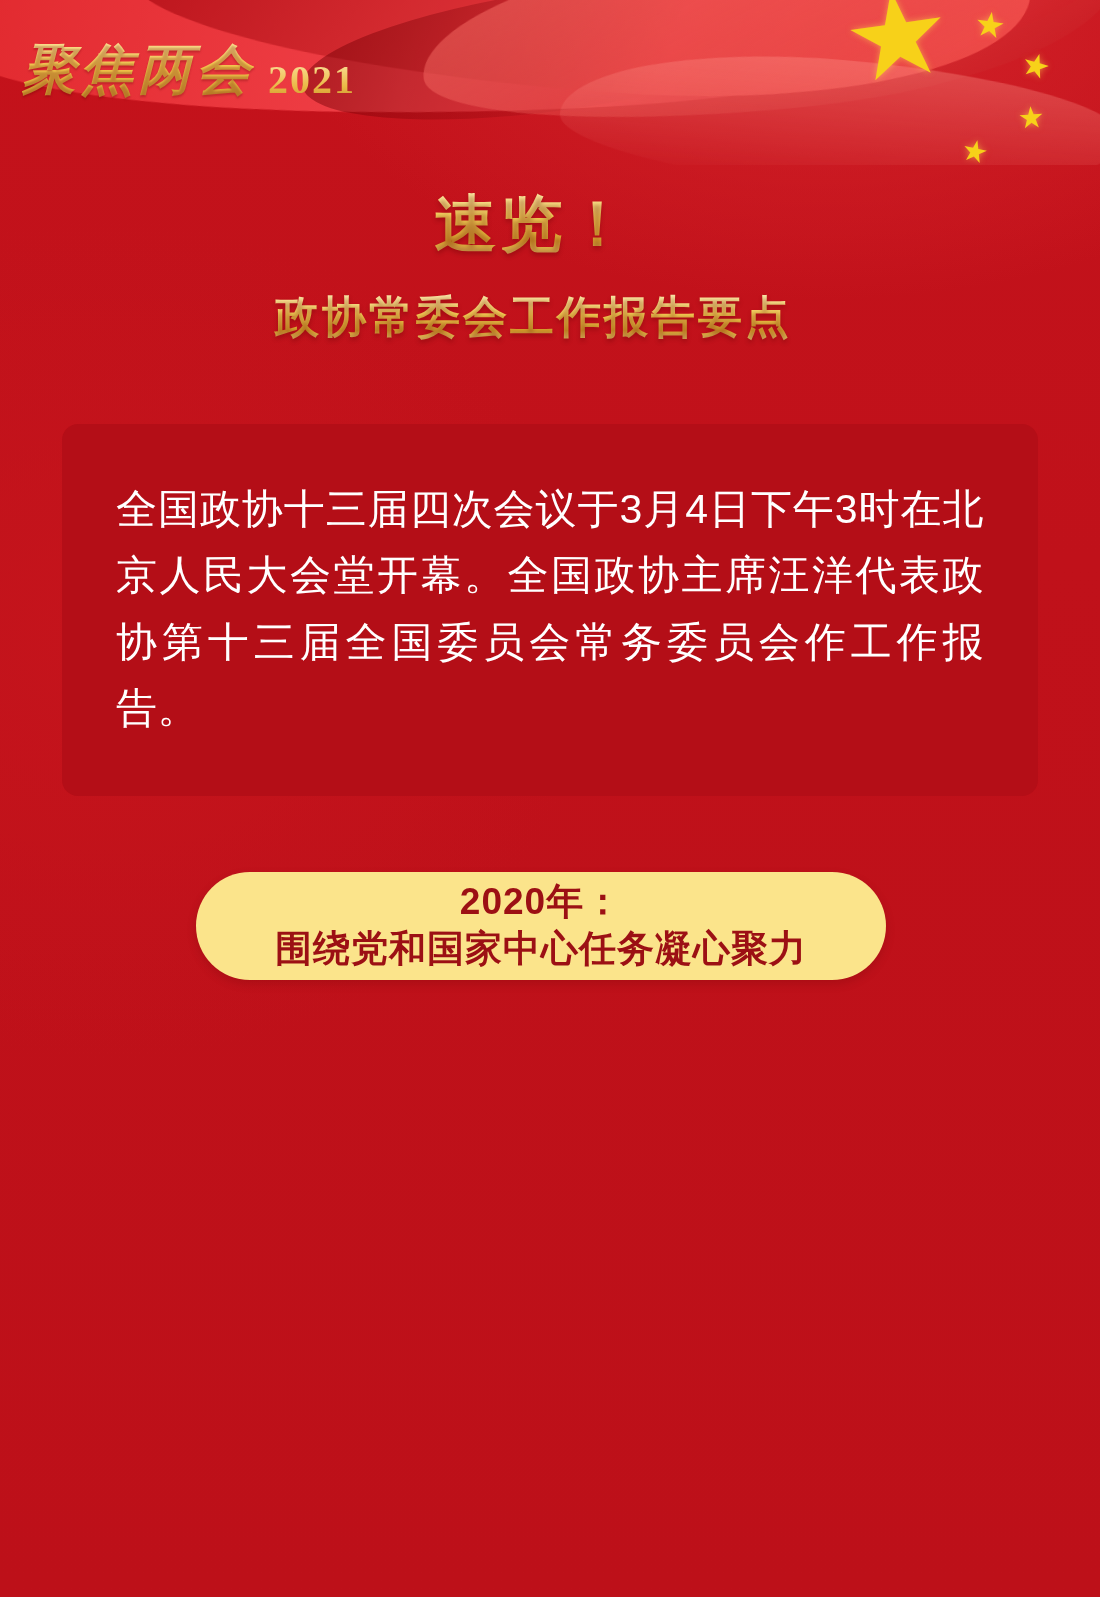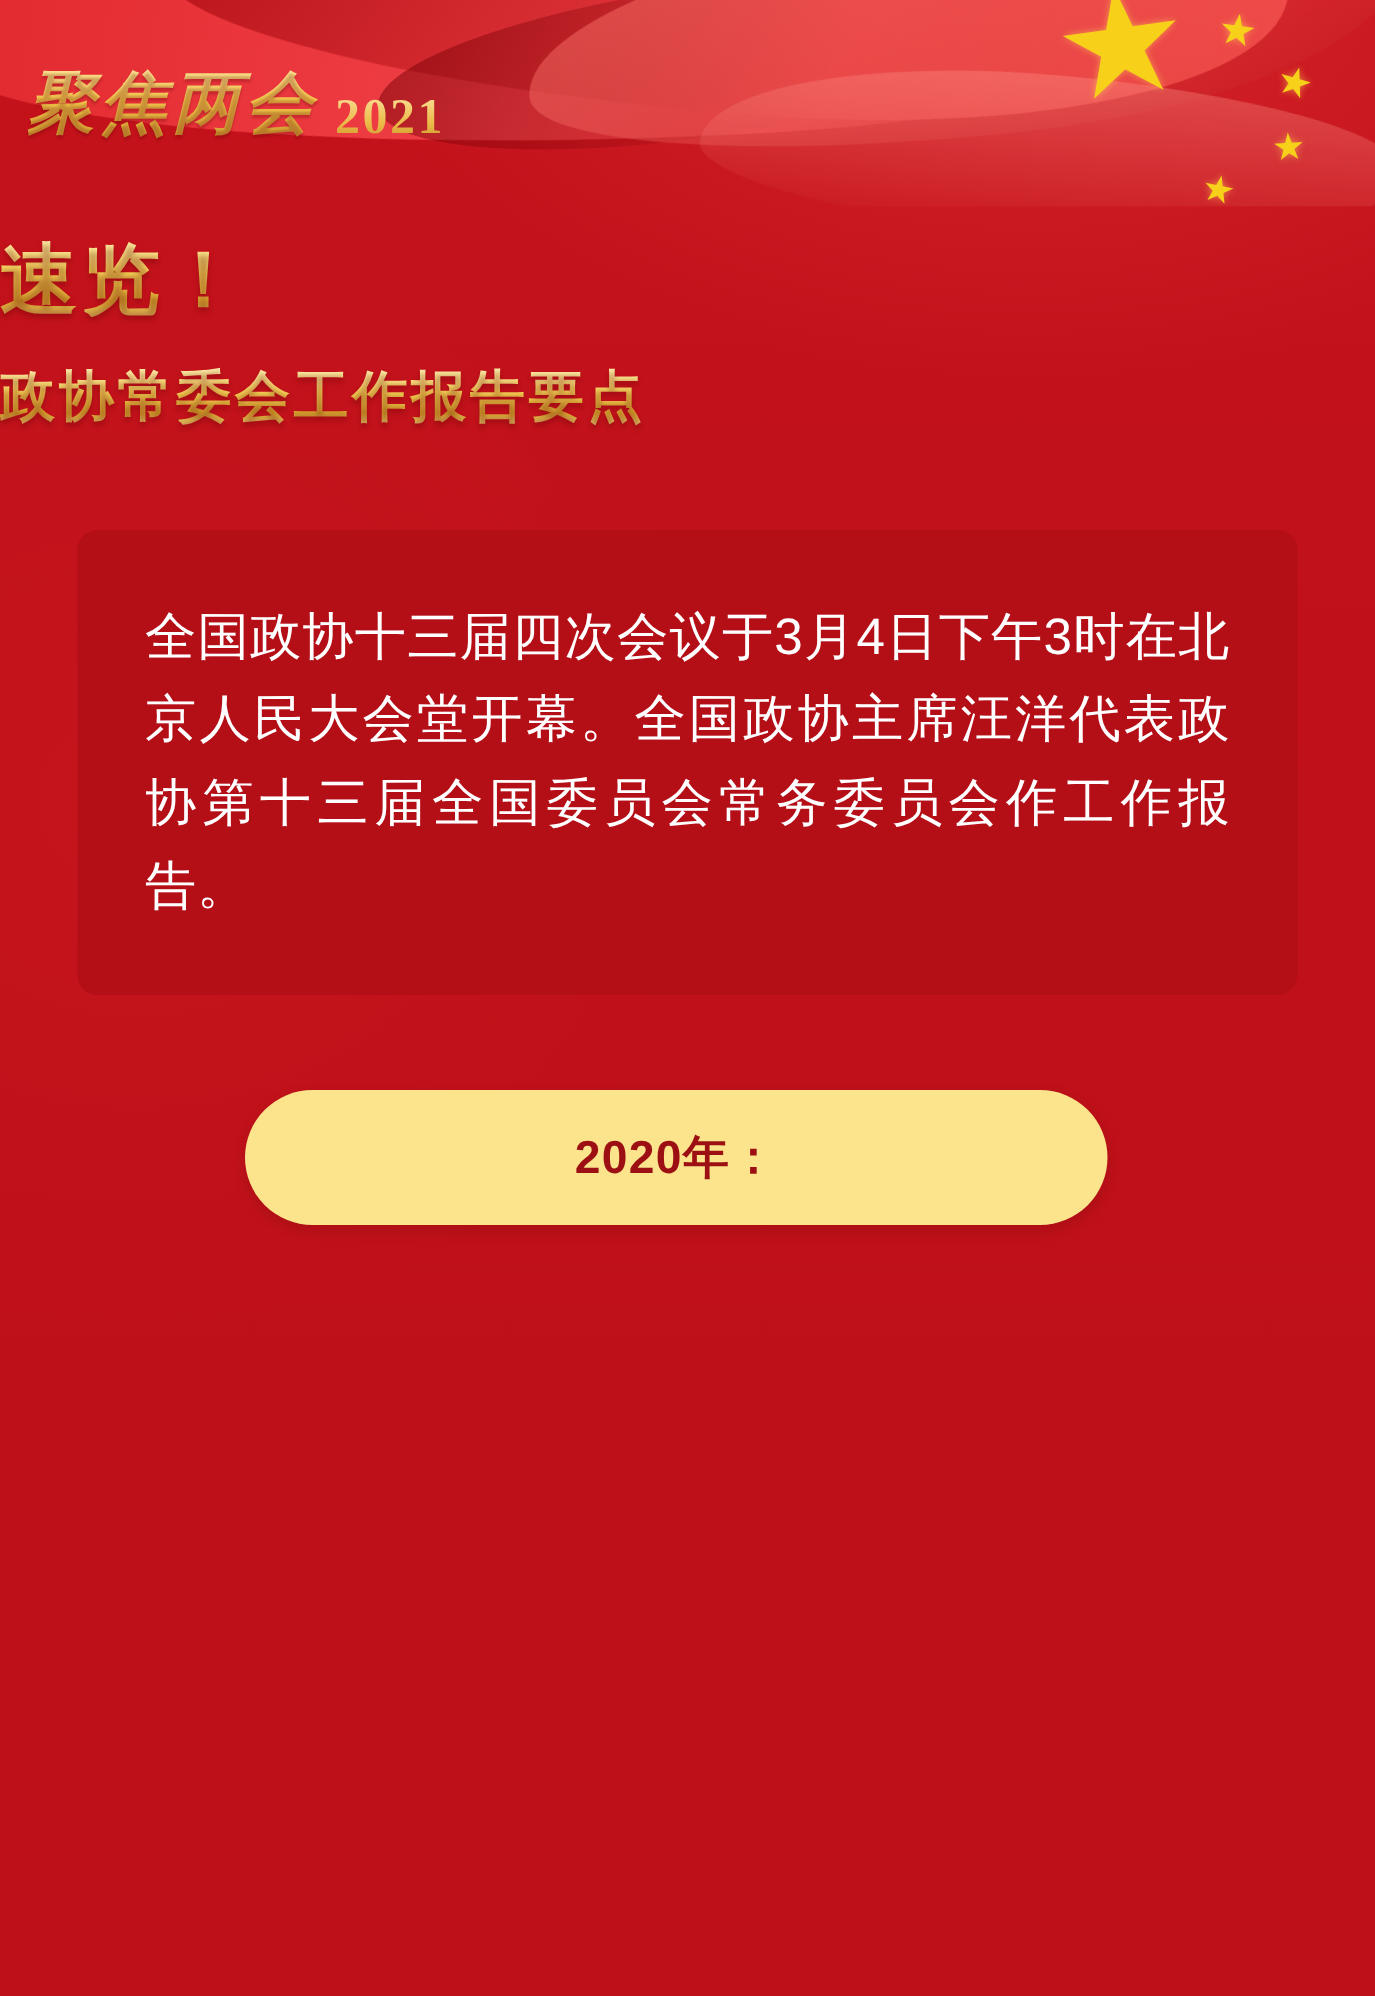--- a/index.html
+++ b/index.html
@@ -102,40 +102,40 @@
     font-family: Liberation Serif, serif;
     font-weight: bold;
     font-style: italic;
     font-size: 54px;
     letter-spacing: 4px;
     background: linear-gradient(180deg, #ffe9a8 0%, #f3c64b 45%, #c9922a 100%);
     -webkit-background-clip: text;
     background-clip: text;
     color: transparent;
     text-shadow: 0 2px 2px rgba(90,0,0,.25);
-    margin-top: 13px;
   }
   .logo-year {
     font-family: "Liberation Serif", serif;
     font-size: 40px;
     font-weight: bold;
     letter-spacing: 2px;
     background: linear-gradient(180deg, #ffeaae 0%, #eab845 60%, #bb8524 100%);
     -webkit-background-clip: text;
     background-clip: text;
     color: transparent;
     padding-bottom: 4px;
   }
 
   
   .headline {
     position: absolute;
     top: 182px;
     left: 0;
     width: 1067px;
+    text-align: center;
   }
   .headline .line1 {
     font-family: "Liberation Sans", sans-serif;
     font-weight: bold;
     font-size: 62px;
     letter-spacing: 4px;
     background: linear-gradient(180deg, #fff2c2 0%, #f6d257 42%, #d9a32e 70%, #f3dd8e 100%);
     -webkit-background-clip: text;
     background-clip: text;
     color: transparent;
@@ -234,16 +234,17 @@
     <div class="line1">速览！</div>
     <div class="line2">政协常委会工作报告要点</div>
   </div>
 
   <div class="panel" id="panel-intro">
     <p>全国政协十三届四次会议于3月4日下午3时在北京人民大会堂开幕。全国政协主席汪洋代表政协第十三届全国委员会常务委员会作工作报告。</p>
   </div>
 
   <div class="pill">
     <div class="pill-top">2020年：</div>
+    <div class="pill-bottom">围绕党和国家中心任务凝心聚力</div>
   </div>
 
 
 </div>
 
 </body></html>

